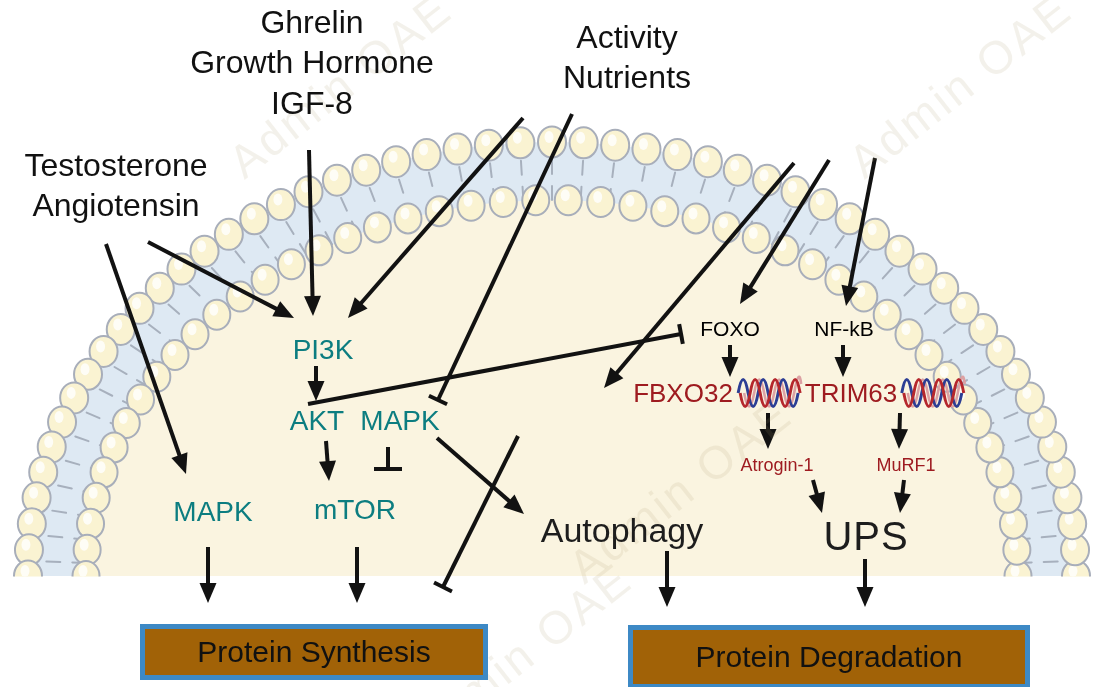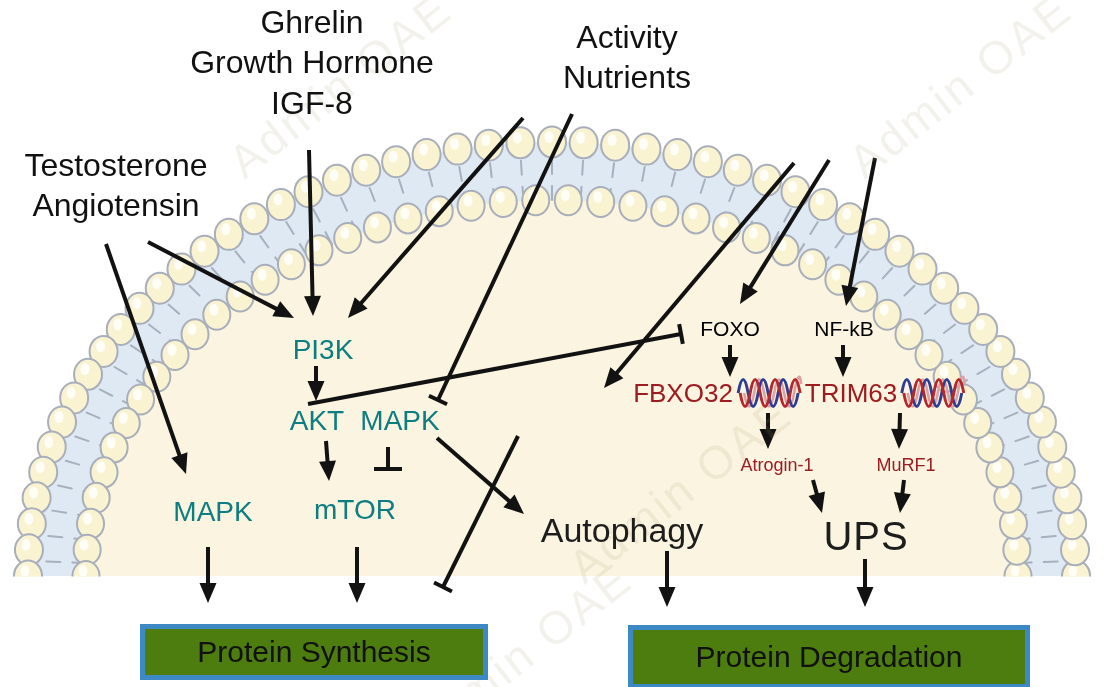--- a/index.html
+++ b/index.html
@@ -14,21 +14,21 @@
   }
   .stimulus{font-size:32px;color:#111;}
   .kin{font-size:28px;color:#0c7d80;}
   .fac{font-size:21px;color:#000000;}
   .fac-sm{font-size:18px;color:#9e1b20;}
   .gene{position:absolute;transform:translate(-50%,-50%);display:flex;align-items:center;gap:2px;}
   .gene .gtxt{font-size:26px;color:#9e1b20;line-height:1;}
   .proc-autophagy{font-size:34px;color:#1d1d1d;}
   .proc-ups{font-size:40px;color:#1d1d1d;letter-spacing:1px;}
   .outcome-box{
-    position:absolute;box-sizing:border-box;background:#4d7c0f;border:5px solid #3d89c5;
+    position:absolute;box-sizing:border-box;background:#a16207;border:5px solid #3d89c5;
     display:flex;align-items:center;justify-content:center;
     font-size:30px;color:#111;
   }
   .wm{
     position:absolute;transform:translate(-50%,-50%) rotate(-38deg);
     font-size:46px;letter-spacing:3px;color:#a8996a;opacity:0.13;
     white-space:nowrap;pointer-events:none;
   }
   .dna{display:block;overflow:visible;}
 </style>

